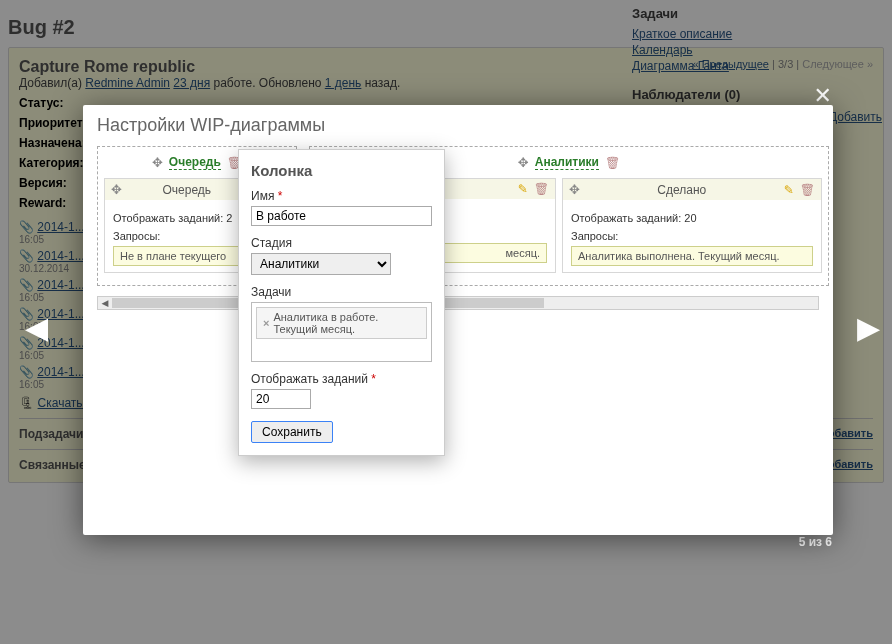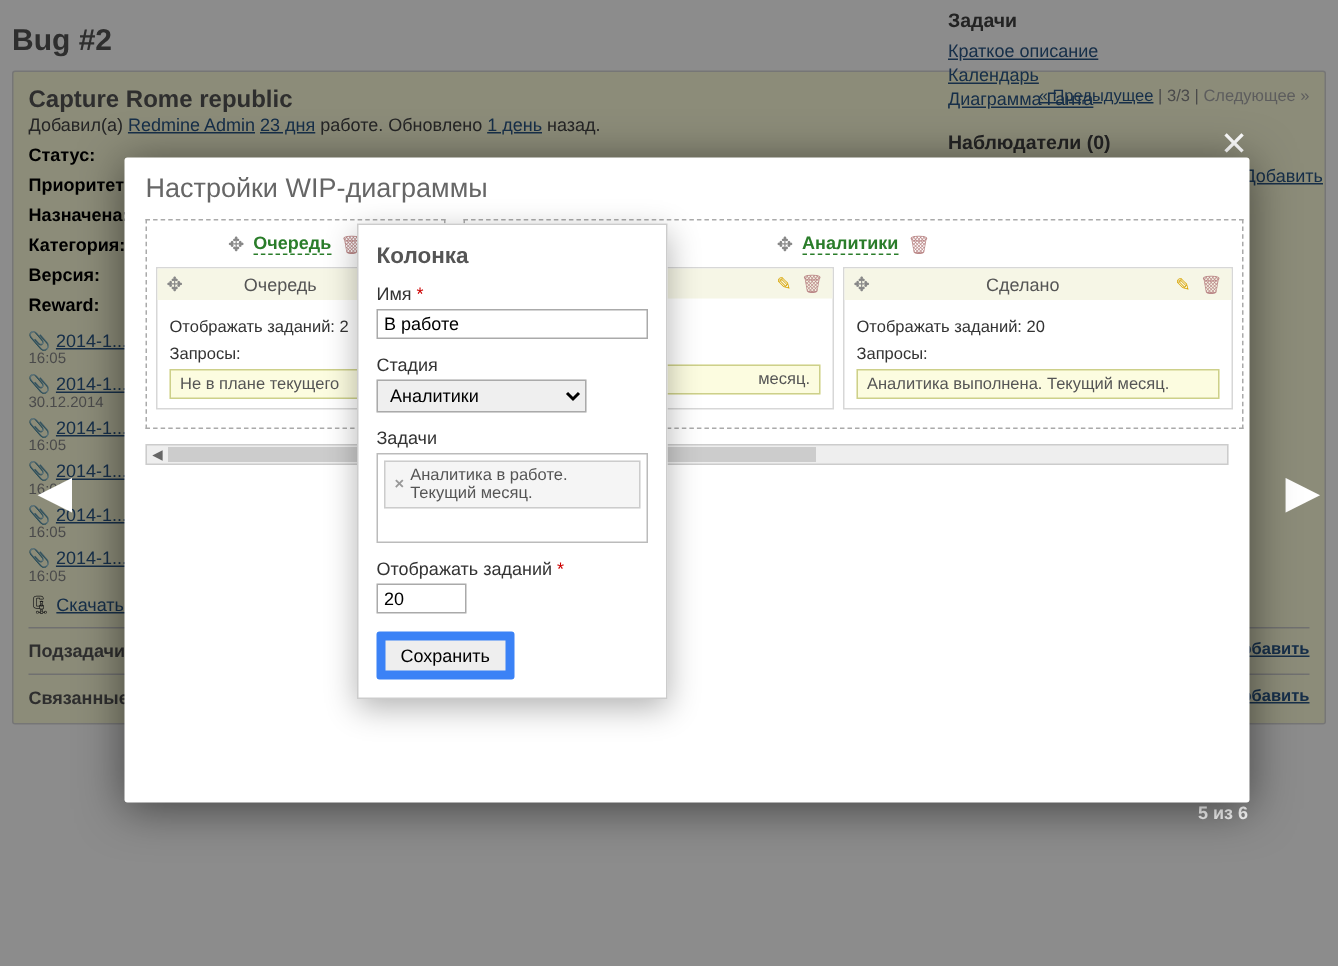--- a/index.html
+++ b/index.html
@@ -219,21 +219,21 @@
   .popover input.wide { width: 100%; }
   .query-box {
     border: 1px solid #bbb;
     min-height: 60px;
     padding: 4px;
   }
   .save-btn {
     margin-top: 12px;
     padding: 3px 10px;
     background: #eee;
-    border: 6px solid #3b82f6;
+    border: 1px solid #3b82f6;
     border-radius: 2px;
     font-size: 12px;
     cursor: pointer;
   }
   .scrollbar {
     height: 14px;
     background: #eee;
     border: 1px solid #ccc;
     margin-top: 10px;
     position: relative;

